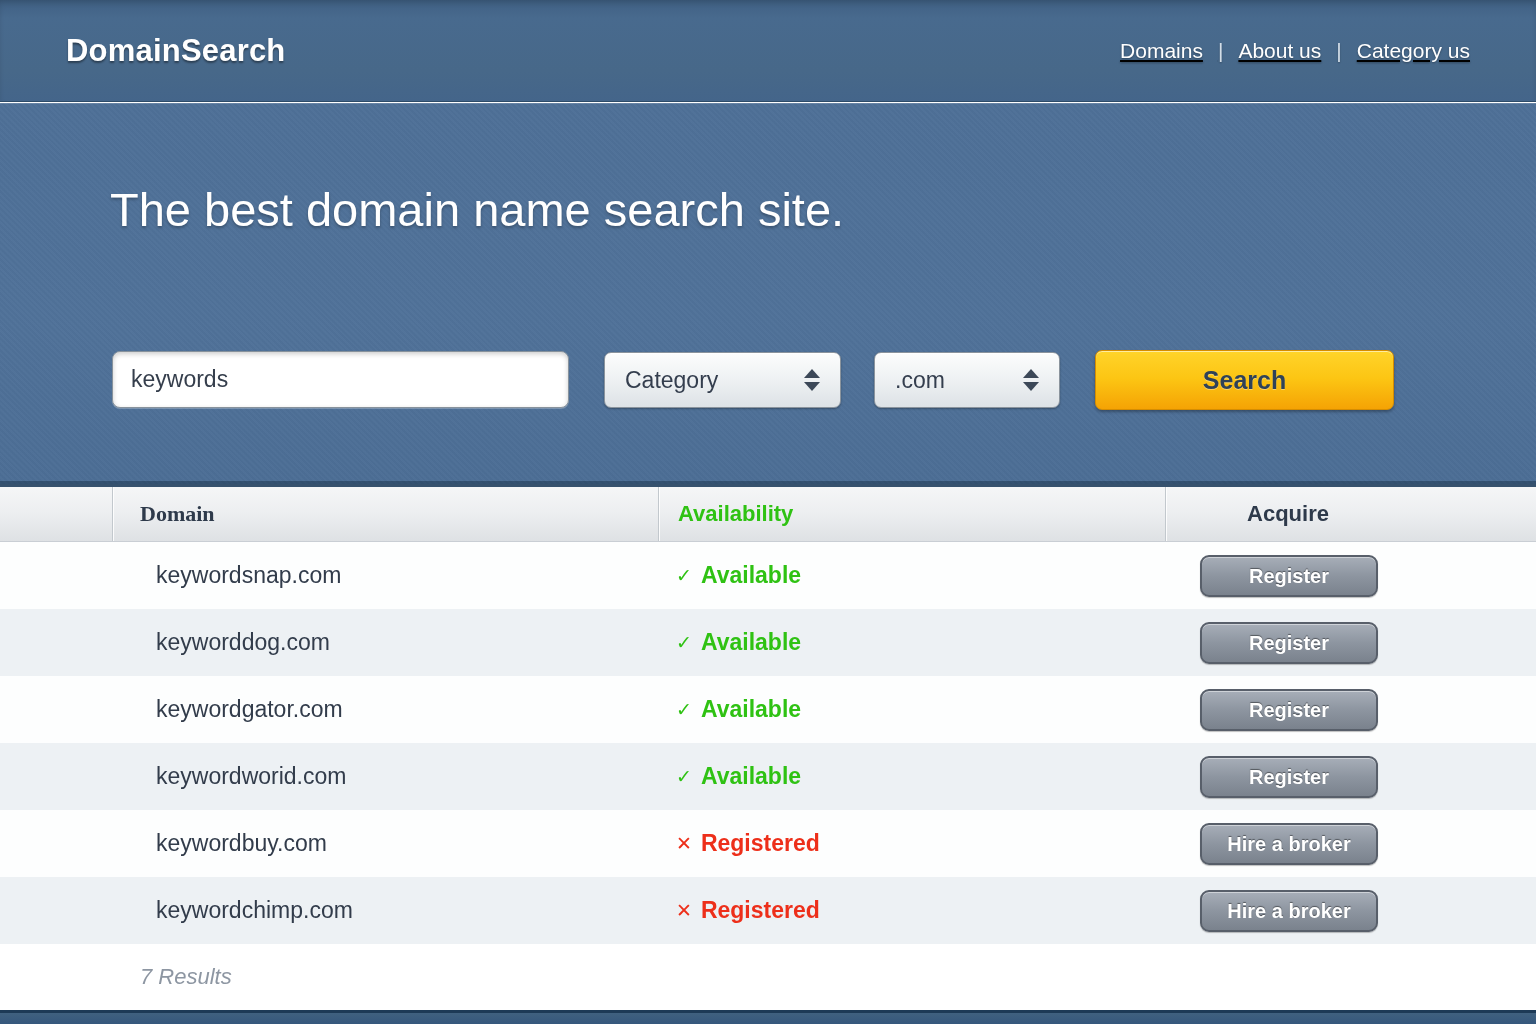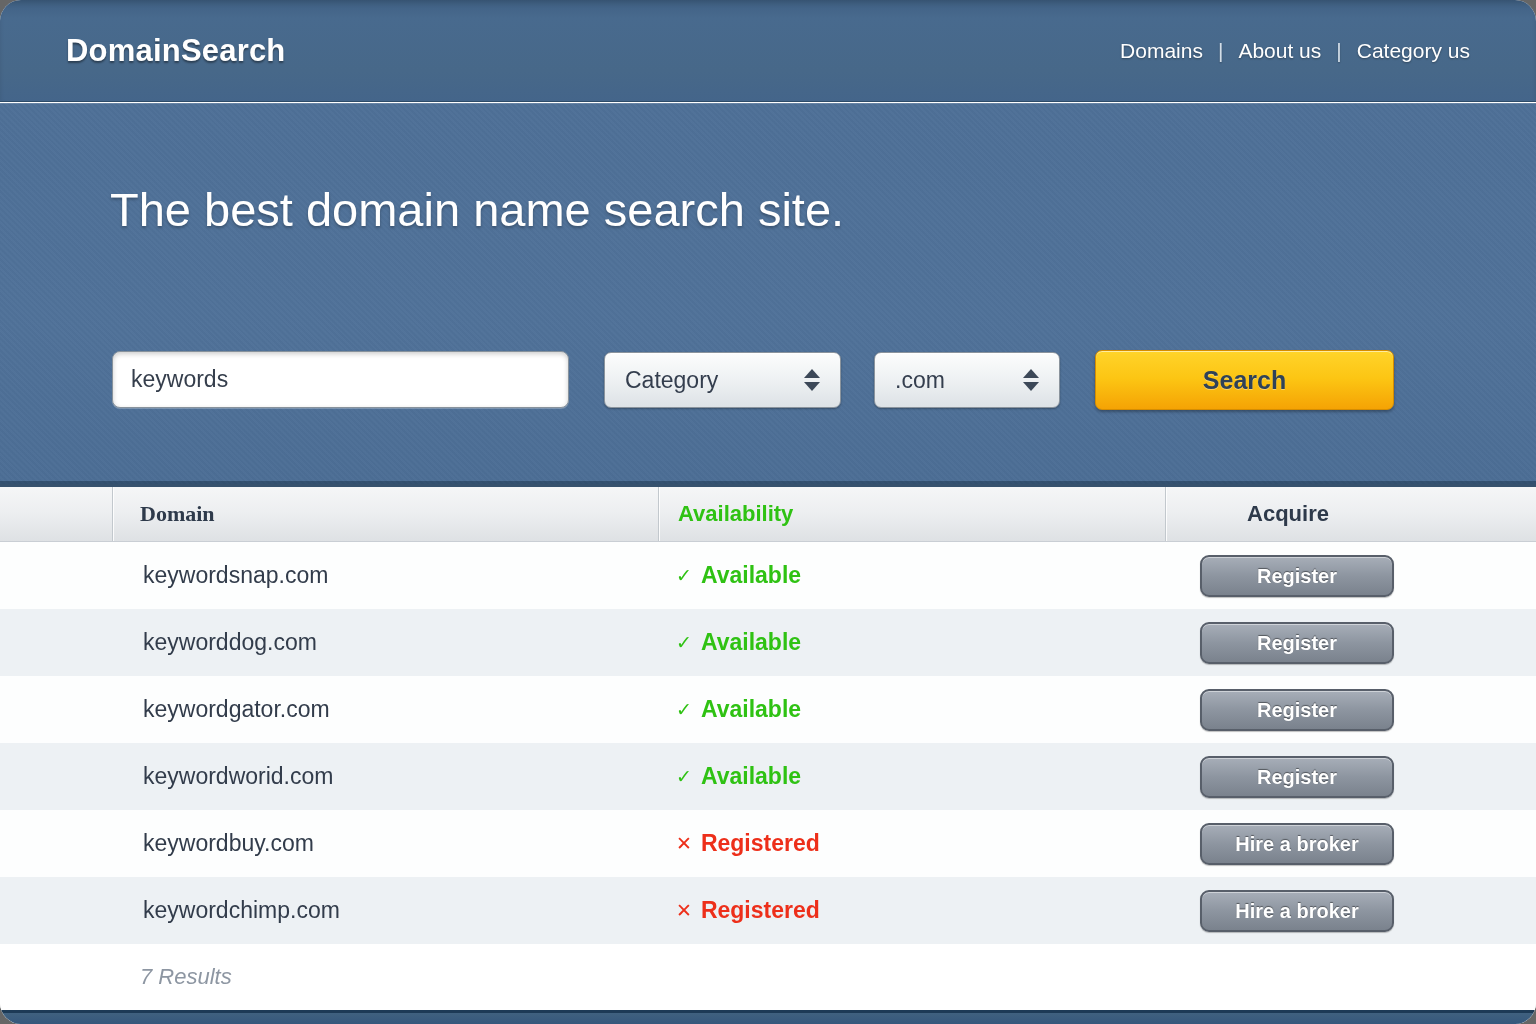--- a/index.html
+++ b/index.html
@@ -2,36 +2,35 @@
 <html style="--available-green: #2fc213; --registered-red: #ed2f1a; --search-button-orange: #f9b70b; --header-blue: #476889; --hero-blue: #4f7299;"><head>
 <meta charset="utf-8">
 <style>
   * { box-sizing: border-box; margin: 0; padding: 0; }
   html,body { background:#666; }
   .page {
     position: relative; width: 1536px; height: 1024px;
     background: #ffffff; overflow: hidden;
     font-family: "Liberation Sans", "DejaVu Sans", sans-serif;
     margin: 0 auto;
-    border-radius: 21px;
   }
   
   .topbar {
     position: absolute; top: 0; left: 0; width: 1536px; height: 102px;
     background: linear-gradient(180deg, #3f6083 0%, #486a8e 18%, #476889 70%, #44658a 100%);
     border-bottom: 1px solid #2d4b68;
     display: flex; align-items: center; justify-content: space-between;
     padding: 0 66px;
     box-shadow: inset 0 4px 6px -2px rgba(0,0,0,.18);
   }
   .brand {
     font-size: 31px; font-weight: bold; color: #fff;
     text-shadow: 0 2px 2px rgba(0,0,0,.4); letter-spacing: .2px; cursor: pointer;
   }
-  .nav { display: flex; align-items: center; gap: 15px; font-size: 21px; }
+  .nav { display: flex; align-items: center; gap: 15px; font-size: 21px; text-decoration: underline; }
   .nav a { color: #fff; text-decoration: none; text-shadow: 0 1px 2px rgba(0,0,0,.35); cursor: pointer; }
   .nav .sep { color: #e3ebf3; opacity: .9; text-shadow: 0 1px 2px rgba(0,0,0,.3); }
   
   .hero {
     position: absolute; top: 103px; left: 0; width: 1536px; height: 381px;
     background:
       repeating-linear-gradient(45deg, rgba(255,255,255,.015) 0 2px, rgba(0,0,0,.015) 2px 4px),
       linear-gradient(180deg, #4e7097 0%, #507299 55%, #4c6e95 100%);
     box-shadow: inset 0 1px 0 rgba(255,255,255,.15), inset 0 -3px 0 rgba(21,44,66,.45);
   }
@@ -78,30 +77,30 @@
   .th { position: absolute; top: 0; height: 54px; line-height: 54px; font-weight: bold; font-size: 22px; color: #2e3a4b; }
   .th-domain { left: 140px; font-family: Liberation Serif, serif; }
   .th-avail { left: 678px; color: var(--available-green, #2fc213); }
   .th-acquire { left: 1166px; width: 244px; text-align: center; }
   .vdiv { position: absolute; top: 0; bottom: 0; width: 1px; background: #c2c8cd; box-shadow: 1px 0 0 rgba(255,255,255,.85); }
   .vdiv.d1 { left: 112px; } .vdiv.d2 { left: 658px; } .vdiv.d3 { left: 1165px; }
   .tbody { position: absolute; top: 542px; left: 0; width: 1536px; }
   .row { position: relative; width: 1536px; height: 67px; background: #fdfefe; }
   .row.alt { background: #edf1f4; }
   .domain-cell {
-    position: absolute; left: 143px; top: 0; height: 67px; line-height: 67px;
+    position: absolute; left: 156px; top: 0; height: 67px; line-height: 67px;
     font-size: 23px; color: #323c4b;
   }
   .avail-cell { position: absolute; left: 676px; top: 0; height: 67px; display: flex; align-items: center; gap: 9px; }
   .status-icon { font-size: 19px; font-weight: bold; line-height: 1; }
   .status-text { font-size: 23px; font-weight: bold; }
   .row.ok .status-icon, .row.ok .status-text { color: var(--available-green, #2fc213); }
   .row.taken .status-icon, .row.taken .status-text { color: var(--registered-red, #ed2f1a); }
   .action-btn {
-    position: absolute; left: 1200px; top: 13px; width: 194px; height: 42px;
+    position: absolute; left: 1200px; top: 13px; width: 178px; height: 42px;
     background: linear-gradient(180deg, #a7aeb8 0%, #8d95a0 50%, #7a828d 100%);
     border: 2px solid #585f6a; border-radius: 9px;
     box-shadow: inset 0 1px 0 rgba(255,255,255,.45), 0 1px 1px rgba(0,0,0,.25);
     font-family: inherit; font-size: 20px; font-weight: bold; color: #fff;
     text-shadow: 0 -1px 1px rgba(0,0,0,.45); cursor: pointer; white-space: nowrap;
   }
   .results-row { position: absolute; top: 944px; left: 0; width: 1536px; height: 79px; background: #fff; }
   .results-label {
     position: absolute; left: 140px; top: 0; height: 66px; line-height: 66px;
     font-style: italic; font-size: 22px; color: #8d96a2;

